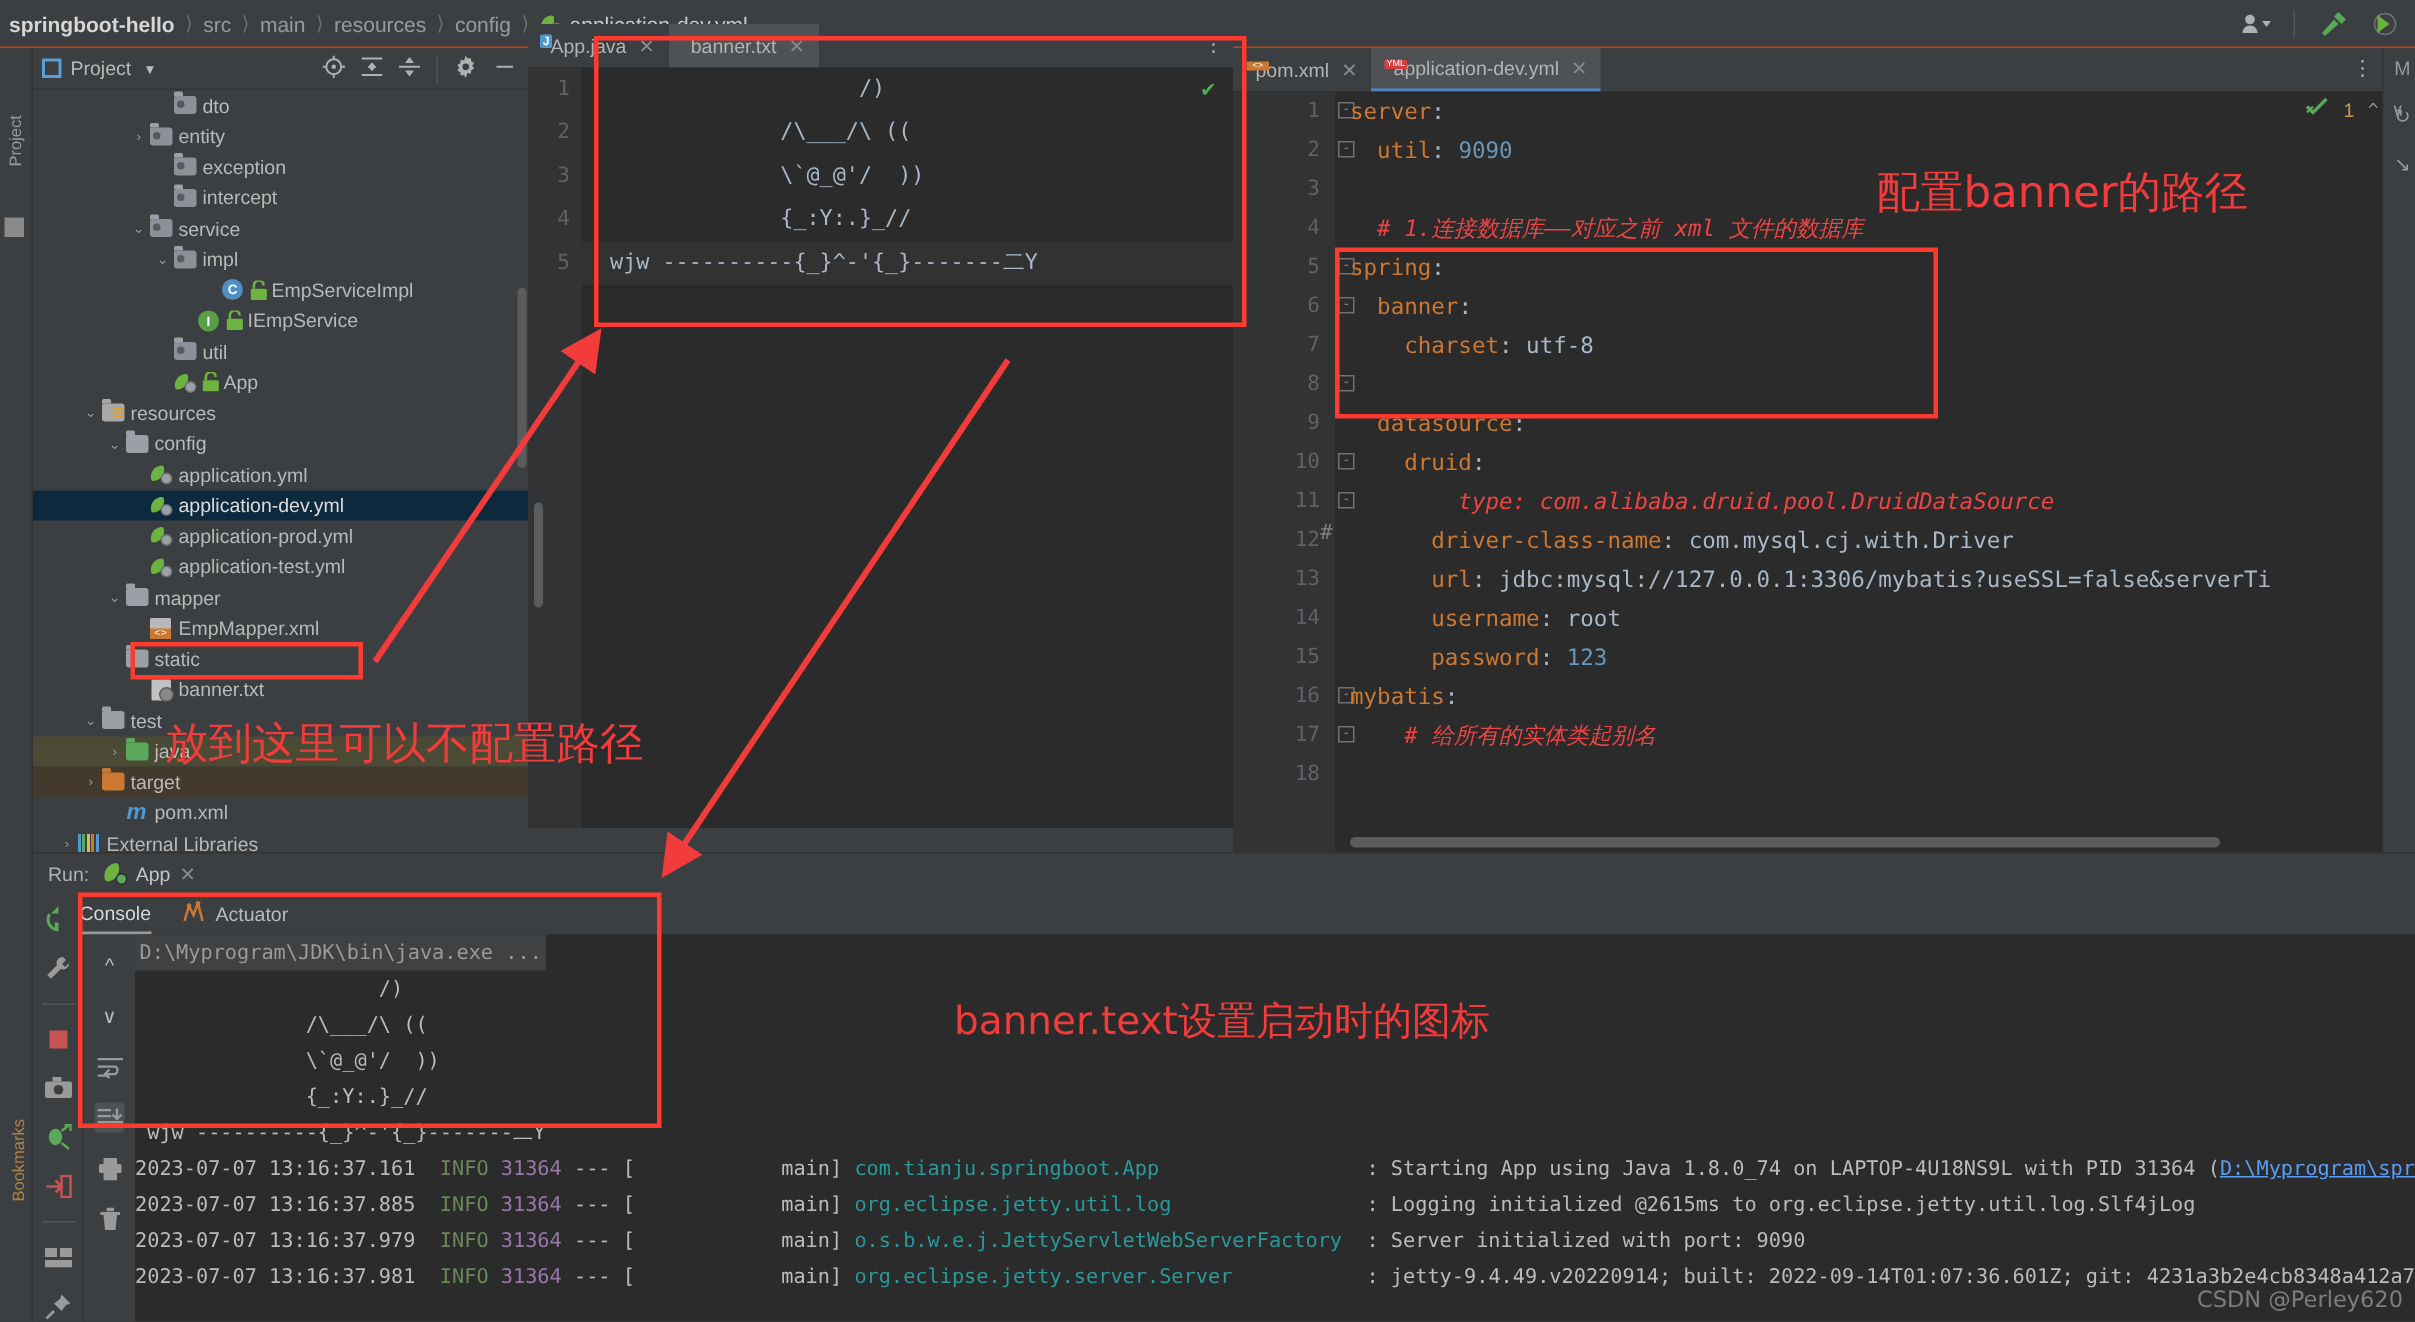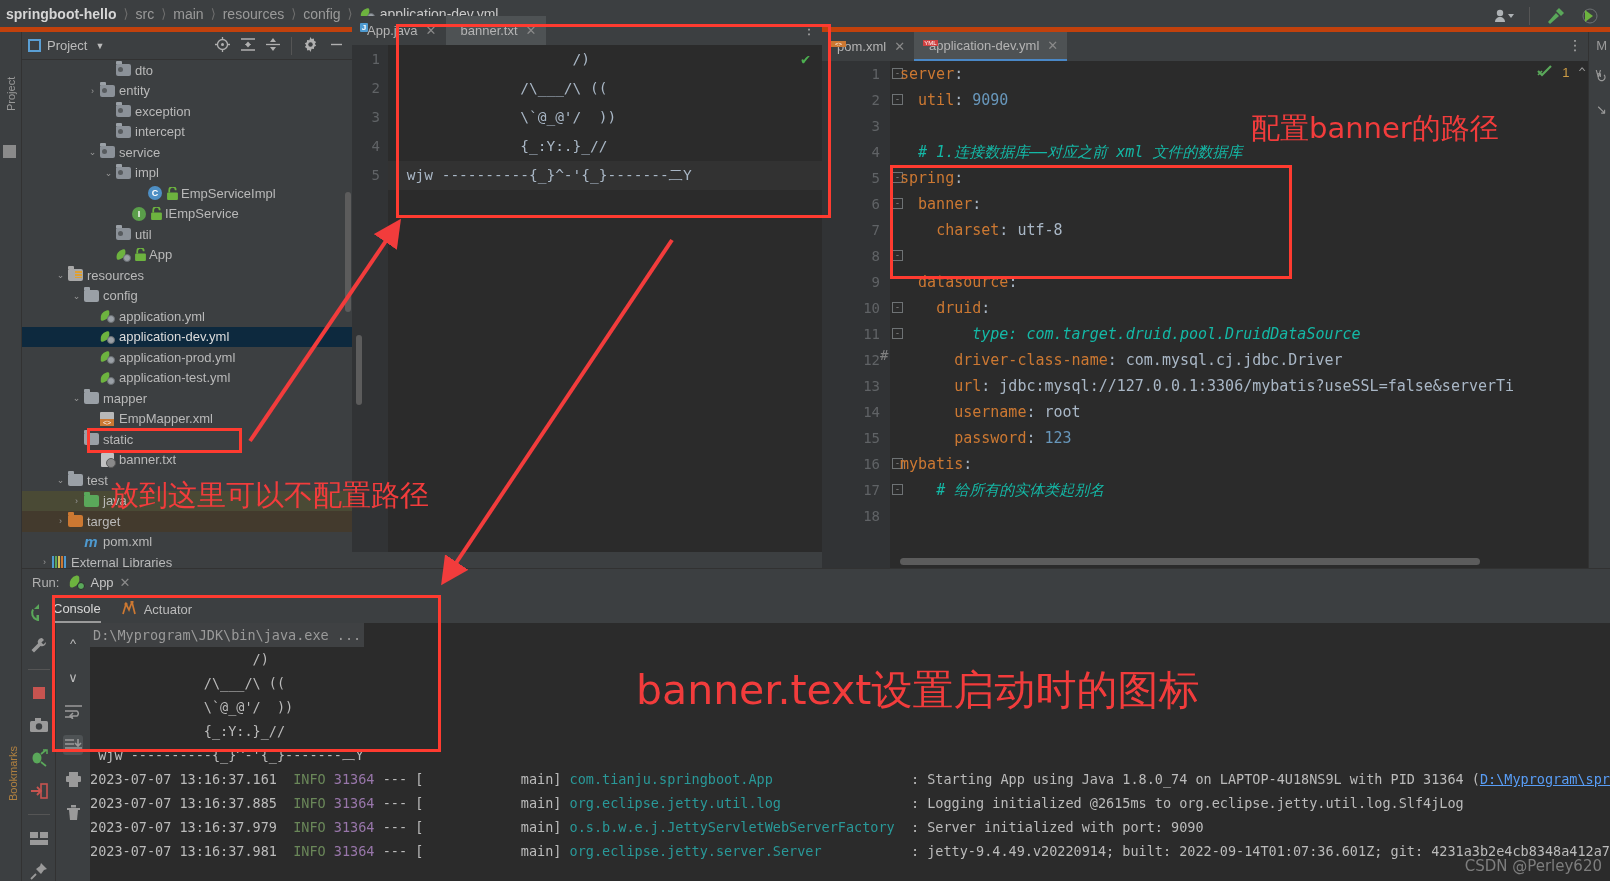--- a/index.html
+++ b/index.html
@@ -9,21 +9,21 @@
     font-family:"Liberation Sans", sans-serif;
     font-size:13px; color:#bbbbbb;
     -webkit-font-smoothing:antialiased;
   }
   .root{ position:relative; width:1610px; height:881px; }
 
   
   .topbar{
     position:absolute; left:0; top:0; width:1610px; height:32px;
     background:#3c3f41; display:flex; align-items:center;
-    padding-left:6px; border-bottom:5px solid #c2410c;
+    padding-left:6px; border-bottom:1px solid #c2410c;
   }
   .crumb{ display:flex; align-items:center; gap:5px; color:#9a9a9a; font-size:14px;}
   .crumb .sep{ color:#6e6e6e; font-size:13px; margin:0 2px;}
   .crumb .proj{ color:#d6d6d6; font-weight:bold; }
   .crumb .file{ color:#c9c9c9; }
   .topbar-right{ position:absolute; right:8px; top:0; height:32px; display:flex; align-items:center; gap:14px;}
   .tb-ico{ width:22px; height:22px; display:flex; align-items:center; justify-content:center; }
   .vdiv{ width:1px; height:18px; background:#555; }
 
   
@@ -145,21 +145,21 @@
   .reditor{
     position:absolute; left:0; top:29px; width:788px; height:507px; background:#2b2b2b;
     font-family:"DejaVu Sans Mono", monospace;
   }
   .rgutter{ position:absolute; left:0; top:0; width:68px; height:100%; background:#313335;}
   .rgnum{ height:26px; line-height:26px; text-align:right; padding-right:10px; color:#606366; font-size:14px; position:relative;}
   .fold{ position:absolute; right:-13px; top:7px; width:11px;height:11px; border:1px solid #6e7274; color:#8a8a8a;
     font-size:9px; line-height:9px; text-align:center;}
   .rcode{ position:absolute; left:78px; top:0; right:0; bottom:0; overflow:hidden;}
   .rline{ height:26px; line-height:26px; white-space:pre; font-size:15px; color:#a9b7c6;}
-  .k{ color:#cc7832;} .v{ color:#a9b7c6;} .num{ color:#6897bb;} .cm{ color:#14b8a6; font-style:italic;}
+  .k{ color:#cc7832;} .v{ color:#a9b7c6;} .num{ color:#6897bb;} .cm{ color:#ef4444; font-style:italic;}
   .hashcol{ position:absolute; left:58px; top:0; width:20px; height:100%;}
   .hashmark{ position:absolute; color:#808080; font-size:14px; font-family:"DejaVu Sans Mono", monospace;}
   .rtop-right{ position:absolute; right:8px; top:3px; display:flex; align-items:center; gap:9px; z-index:5;}
   .rtop-right .cnt{ color:#cc9b44; font-size:13px; font-family:"Liberation Sans",sans-serif;}
   .rtop-right .chev{ color:#9a9a9a; font-size:12px;}
   .rhscroll{ position:absolute; left:78px; bottom:3px; width:580px; height:7px; background:#5c5c5c; border-radius:4px;}
   .rvscroll{ position:absolute; right:2px; top:40px; width:7px; height:90px; background:#5c5c5c; border-radius:4px;}
   .rightedge{ position:absolute; right:0; top:32px; width:22px; height:536px; background:#3c3f41; border-left:1px solid #323232;}
   .re-ico{ position:absolute; right:3px; color:#9a9a9a; font-size:13px;}
 
@@ -612,22 +612,22 @@
           <div class="rline"><span class="k">server</span>:</div>
           <div class="rline">  <span class="k">util</span>: <span class="num">9090</span></div>
           <div class="rline">&nbsp;</div>
           <div class="rline">  <span class="cm"># 1.连接数据库——对应之前 xml 文件的数据库</span></div>
           <div class="rline"><span class="k">spring</span>:</div>
           <div class="rline">  <span class="k">banner</span>:</div>
           <div class="rline">    <span class="k">charset</span>: <span class="v">utf-8</span></div>
           <div class="rline">&nbsp;</div>
           <div class="rline">  <span class="k">datasource</span>:</div>
           <div class="rline">    <span class="k">druid</span>:</div>
-          <div class="rline">      <span class="cm">  type: com.target.druid.pool.DruidDataSource</span></div>
-          <div class="rline">      <span class="k">driver-class-name</span>: <span class="v">com.mysql.cj.jdbc.Driver</span></div>
+          <div class="rline">      <span class="cm">  type: com.alibaba.druid.pool.DruidDataSource</span></div>
+          <div class="rline">      <span class="k">driver-class-name</span>: <span class="v">com.mysql.cj.with.Driver</span></div>
           <div class="rline">      <span class="k">url</span>: <span class="v">jdbc:mysql://127.0.0.1:3306/mybatis?useSSL=false&amp;serverTi</span></div>
           <div class="rline">      <span class="k">username</span>: <span class="v">root</span></div>
           <div class="rline">      <span class="k">password</span>: <span class="num">123</span></div>
           <div class="rline"><span class="k">mybatis</span>:</div>
           <div class="rline">    <span class="cm"># 给所有的实体类起别名</span></div>
         </div>
       <div class="rtop-right">
         <span>
           <svg width="16" height="14" viewBox="0 0 16 14">
               <path d="M1 7l4 4 9-9" stroke="#5aa85a" stroke-width="2.2" fill="none"></path>
@@ -785,16 +785,16 @@
       <marker id="ah" markerWidth="7" markerHeight="7" refX="3" refY="3.5" orient="auto">
         <path d="M0,0 L7,3.5 L0,7 z" fill="#f23c3c"></path>
       </marker>
     </defs>
     <line x1="250" y1="441" x2="392" y2="232" stroke="#f23c3c" stroke-width="4" marker-end="url(#ah)"></line>
     <line x1="672" y1="240" x2="450" y2="572" stroke="#f23c3c" stroke-width="4" marker-end="url(#ah)"></line>
   </svg>
 
   <div class="rtext" style="left:1251px; top:109px;">配置banner的路径</div>
   <div class="rtext" style="left:110px; top:476px;">放到这里可以不配置路径</div>
-  <div class="rtext" style="left:636px; top:663px; font-size:41px; font-weight:normal;">banner.text设置启动时的图标</div>
+  <div class="rtext" style="left:636px; top:663px; font-size:26px; font-weight:normal;">banner.text设置启动时的图标</div>
 
   <div class="watermark">CSDN @Perley620</div>
 </div>
 
 </body></html>

